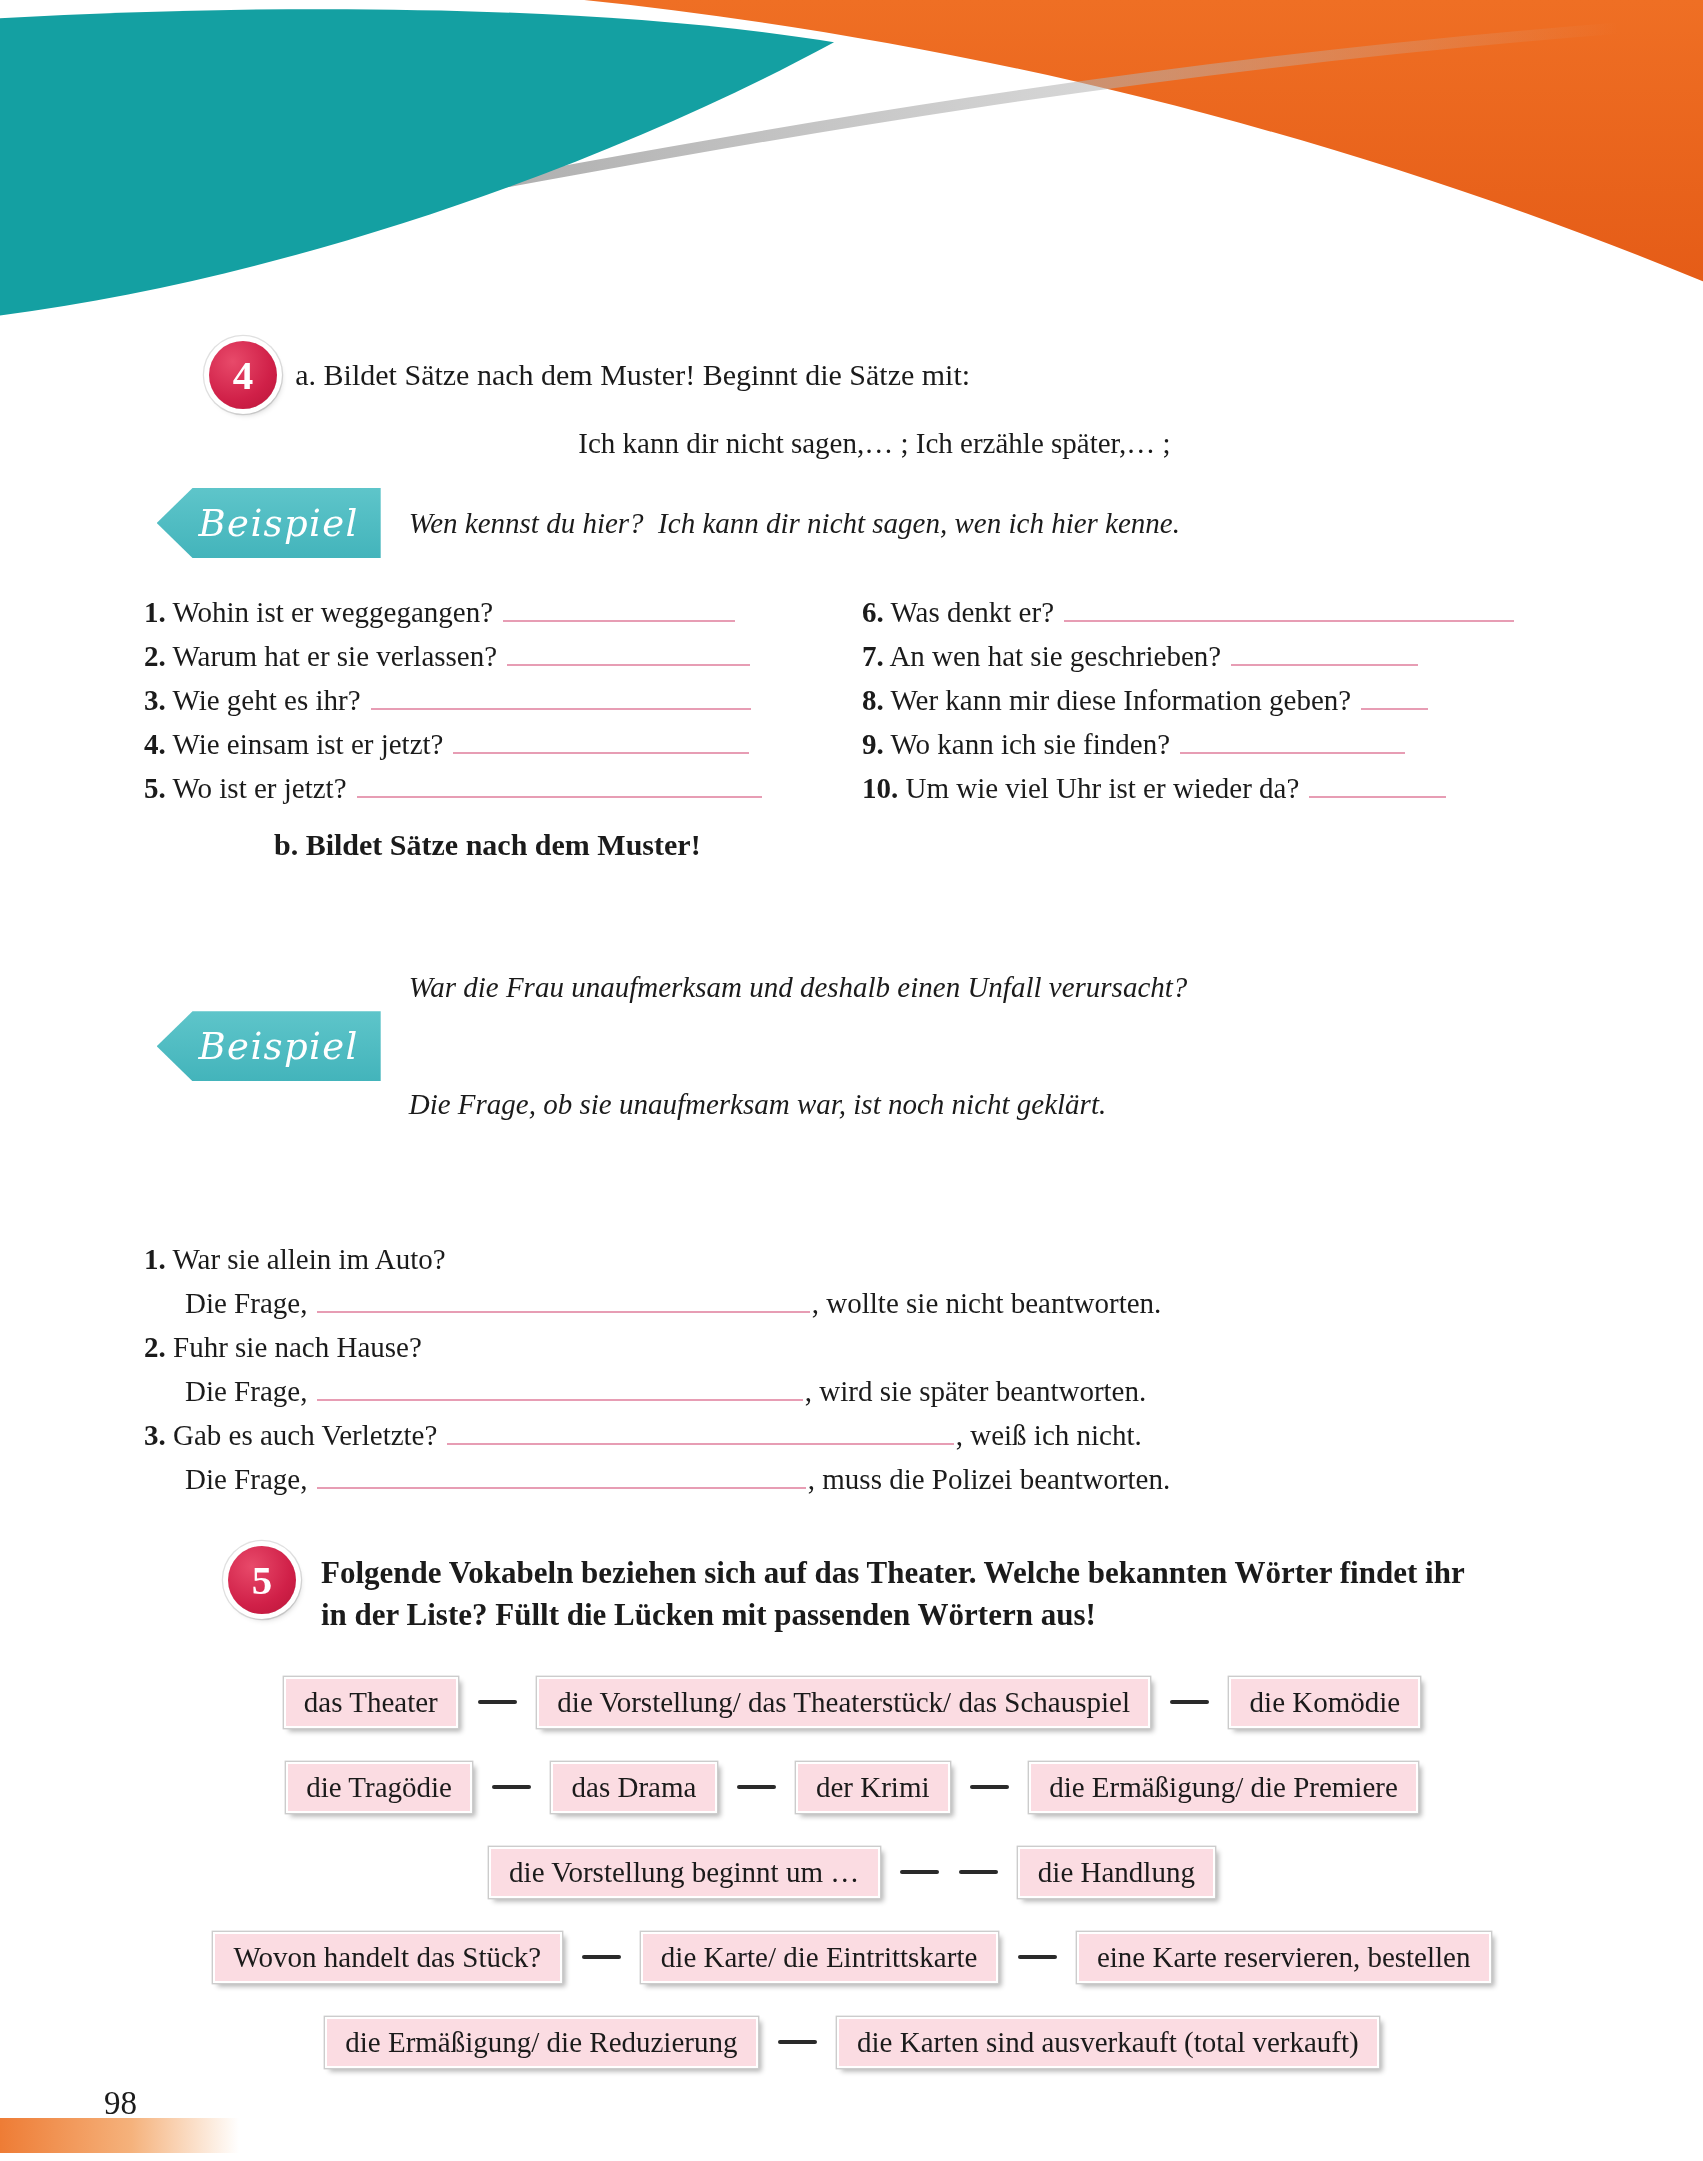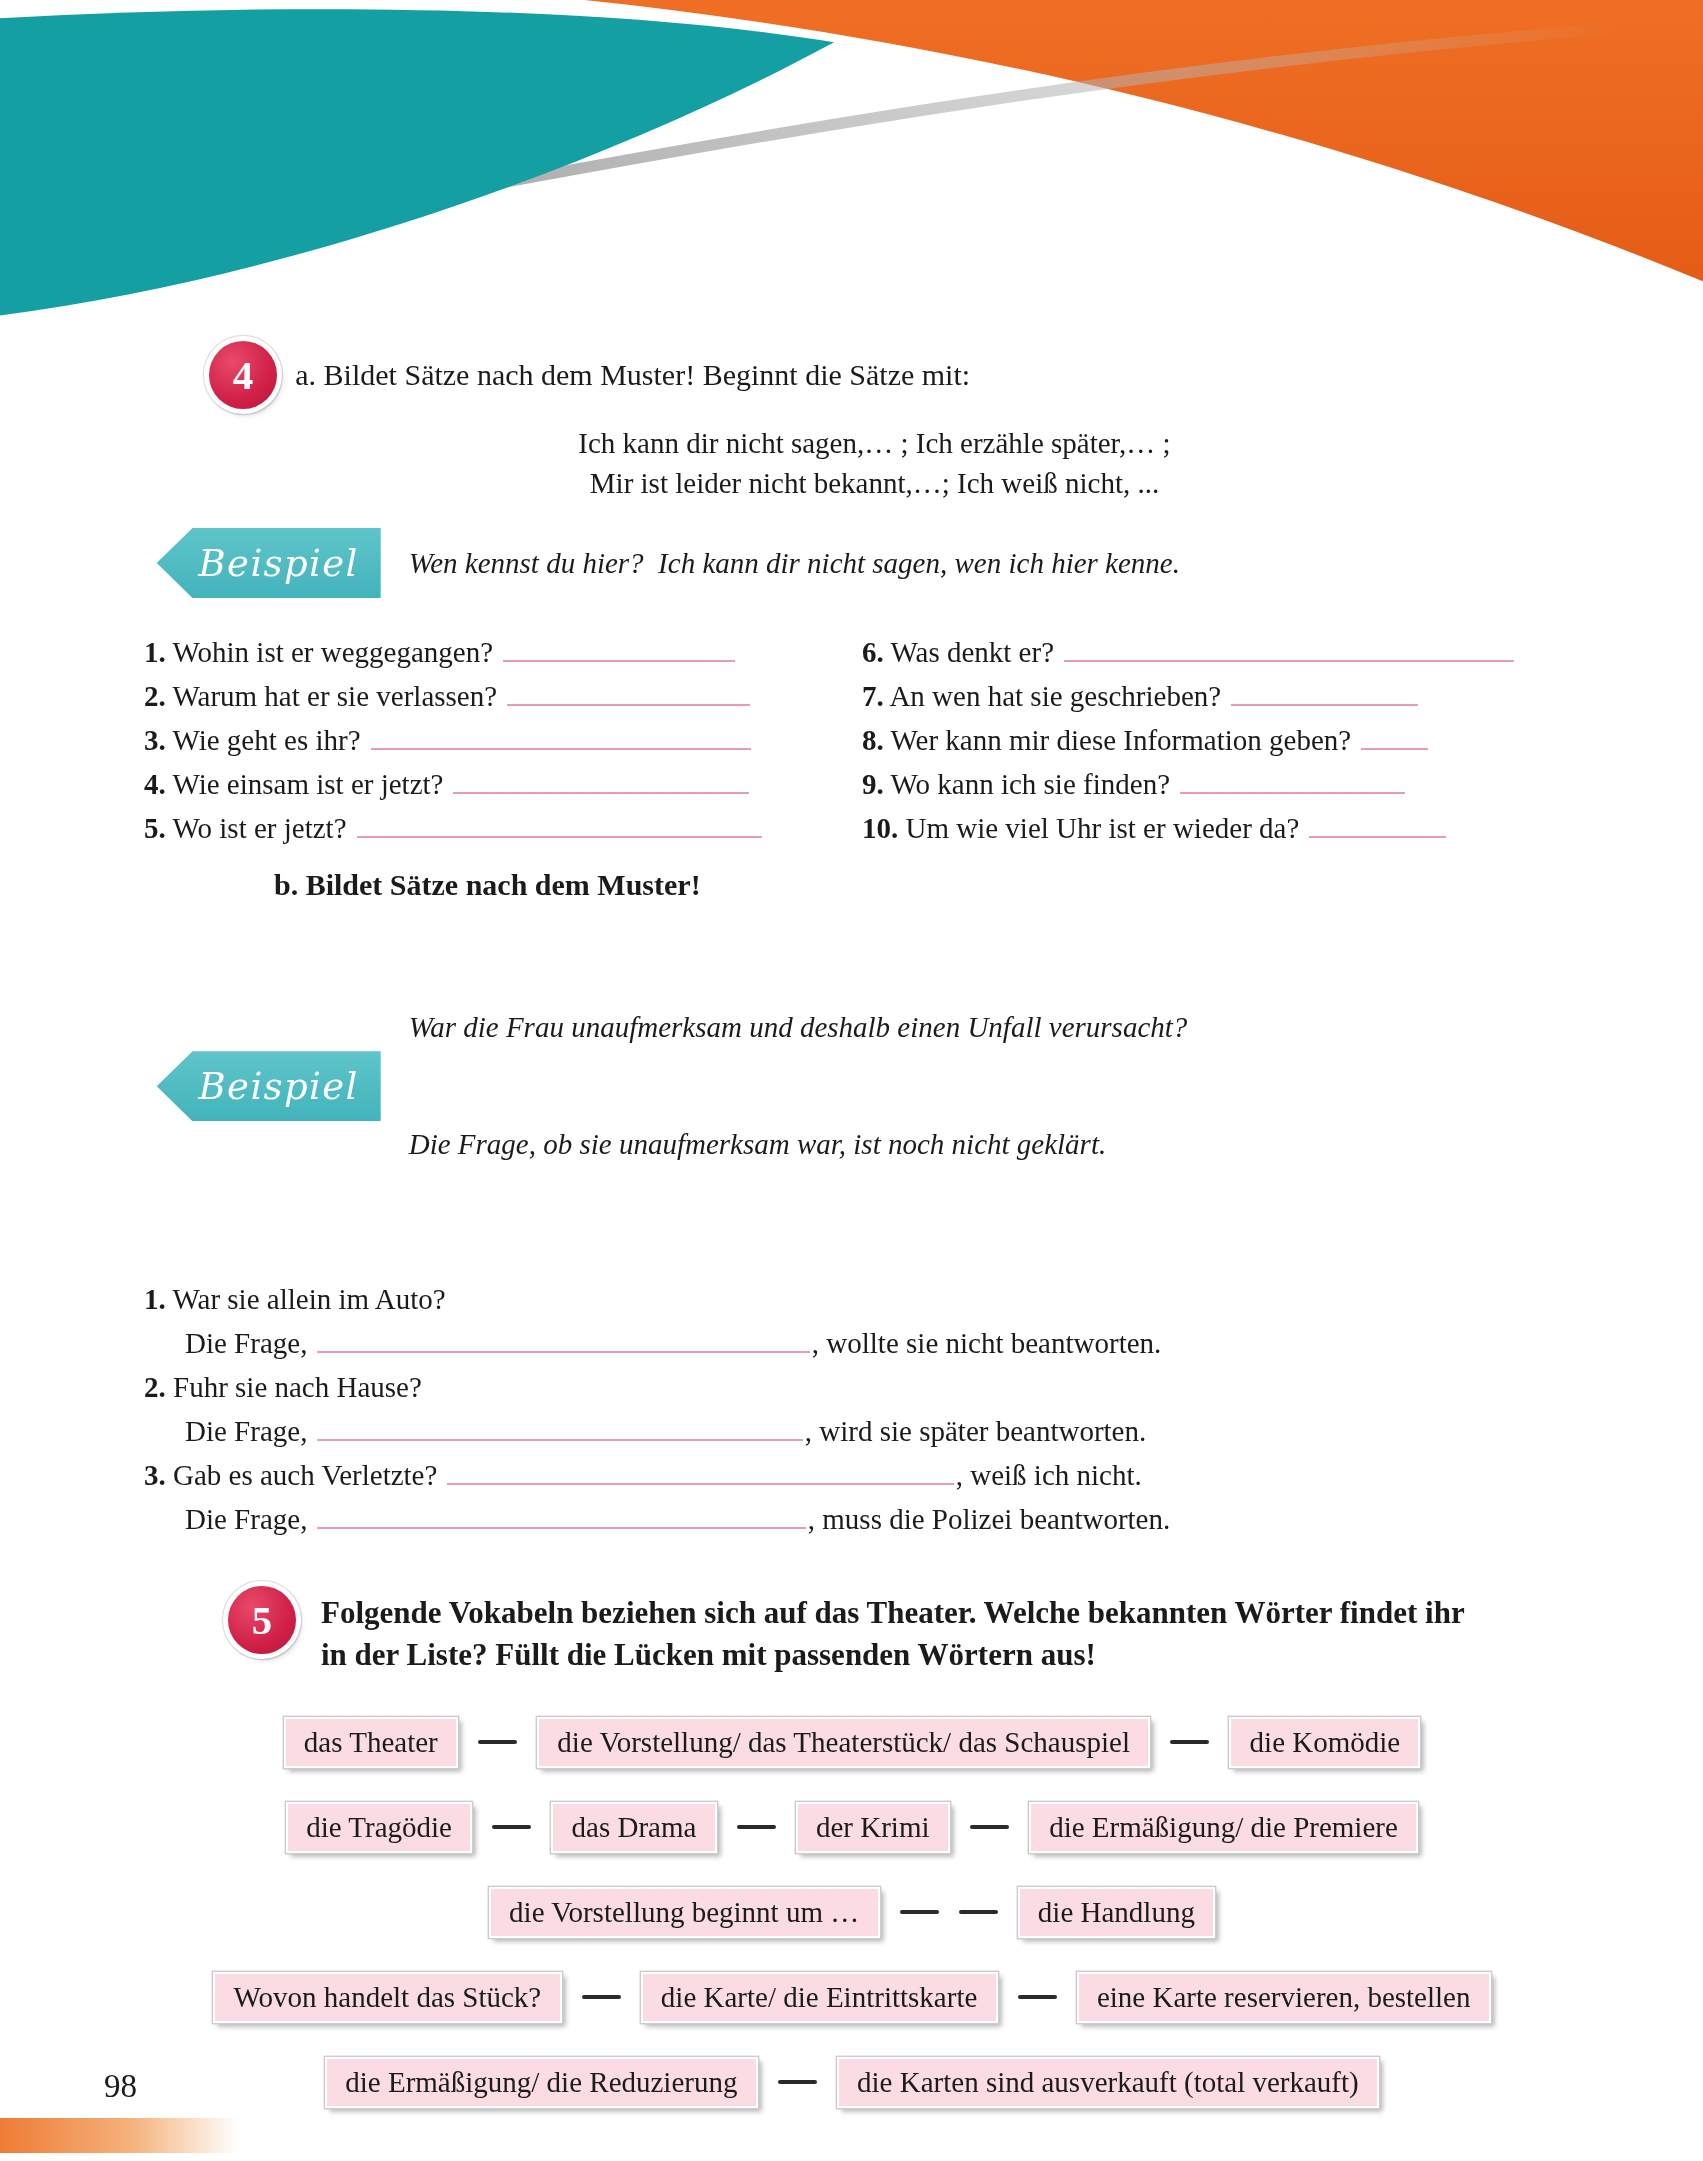--- a/index.html
+++ b/index.html
@@ -63,21 +63,21 @@
     background:#fbdce2;border:2.1px solid #ffffff;
     box-shadow:0 0 0 1.4px #cccccc, 3.5px 4.2px 5px rgba(0,0,0,0.30);
     padding:7px 18.3px;white-space:nowrap;
   }
   .vdash{width:39px;height:4.2px;background:#2a2a2a;border-radius:2.1px;flex:0 0 39px;}
 
   .footer-bar{
     position:absolute;left:0;bottom:8.4px;width:239px;height:35px;
     background:linear-gradient(90deg,#ee7c35 0%, #f5b27c 55%, rgba(255,255,255,0) 100%);
   }
-  .page-number{position:absolute;left:104px;bottom:56px;font-size:33px;}
+  .page-number{position:absolute;left:104px;bottom:39px;font-size:33px;}
 </style>
 </head>
 <body>
 
 <svg class="header-art" viewBox="0 0 2421 470" preserveAspectRatio="none">
   <defs>
     <linearGradient id="fadeGray" x1="0" y1="0" x2="1" y2="0">
       <stop offset="0" stop-color="#9f9f9f" stop-opacity="0"></stop>
       <stop offset="0.25" stop-color="#9f9f9f" stop-opacity="0.85"></stop>
       <stop offset="0.7" stop-color="#b5b5b5" stop-opacity="0.5"></stop>
@@ -95,21 +95,20 @@
 
 <div class="content">
 
   <div class="ex4-head">
     <div class="badge">4</div>
     <div class="ex-title">a. Bildet Sätze nach dem Muster! Beginnt die Sätze mit:</div>
   </div>
 
   <div class="intro">
     <div>Ich kann dir nicht sagen,… ; Ich erzähle später,… ;</div>
-    <div>Mir ist leider nicht bekannt,…; Ich weiß nicht, ...</div>
   </div>
 
   <div class="beispiel-row">
     <div class="ribbon">
       <span>Beispiel</span>
     </div>
     <div class="example-text">Wen kennst du hier?  Ich kann dir nicht sagen, wen ich hier kenne.</div>
   </div>
 
   <div class="questions">

